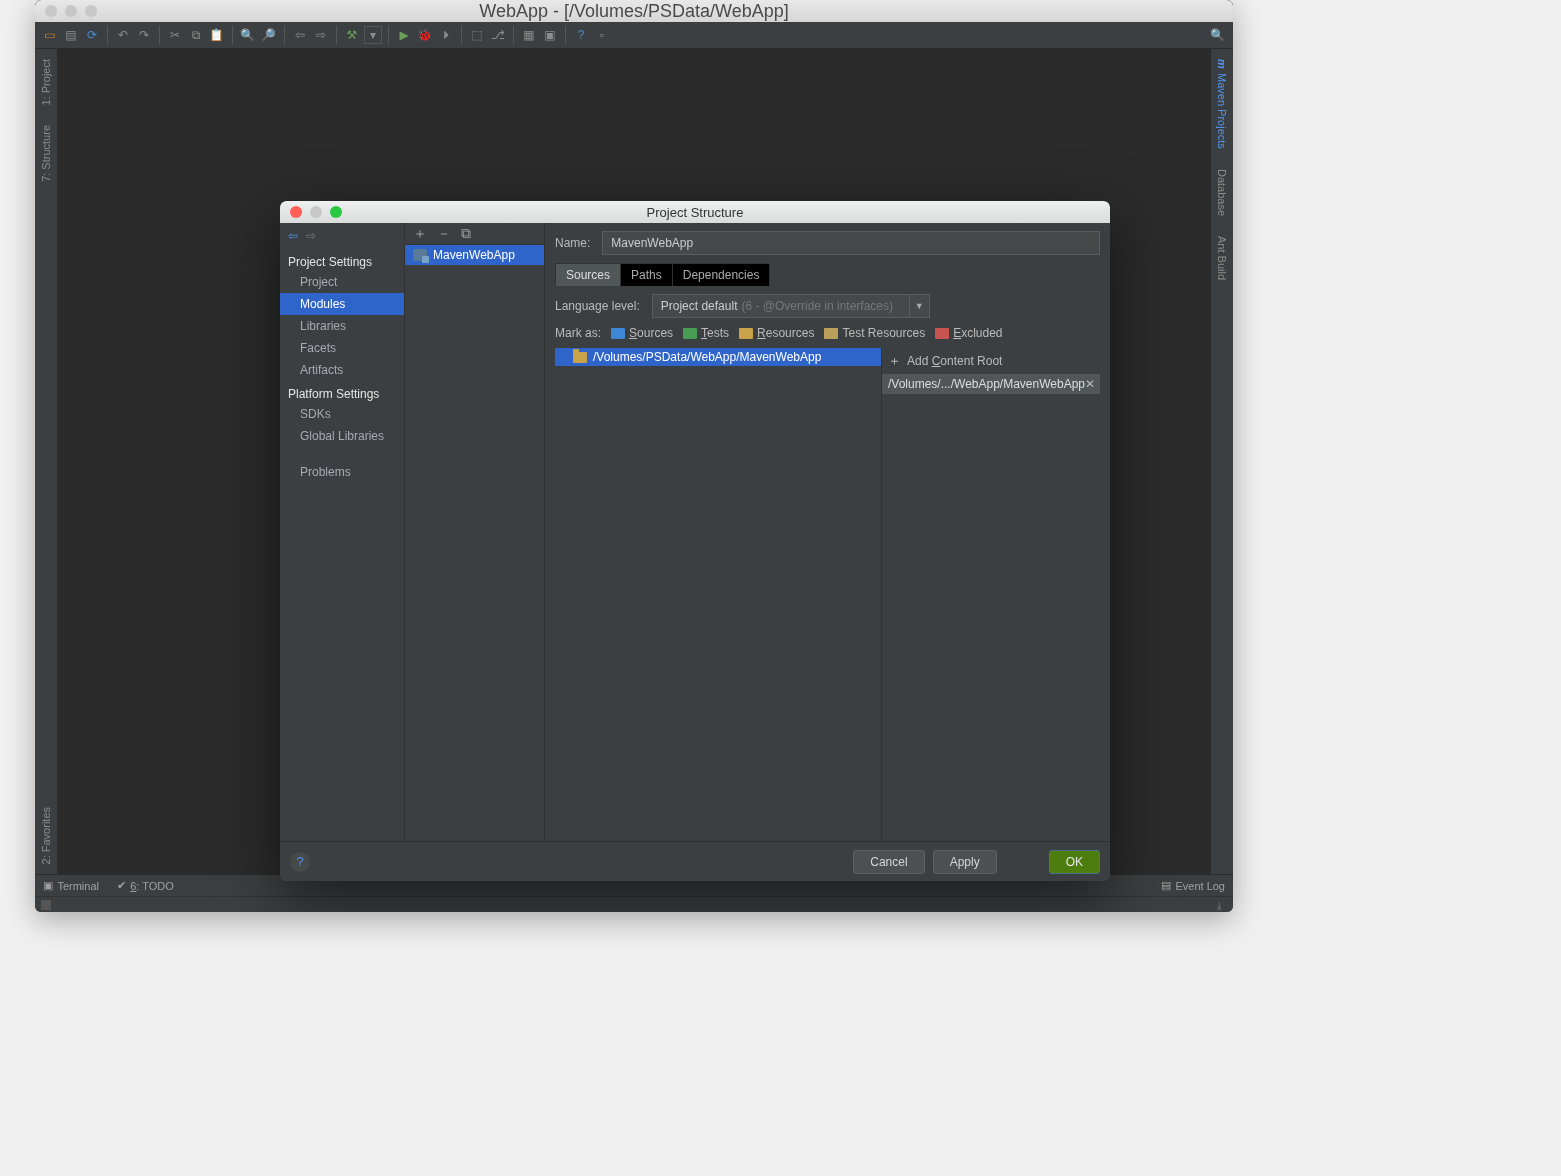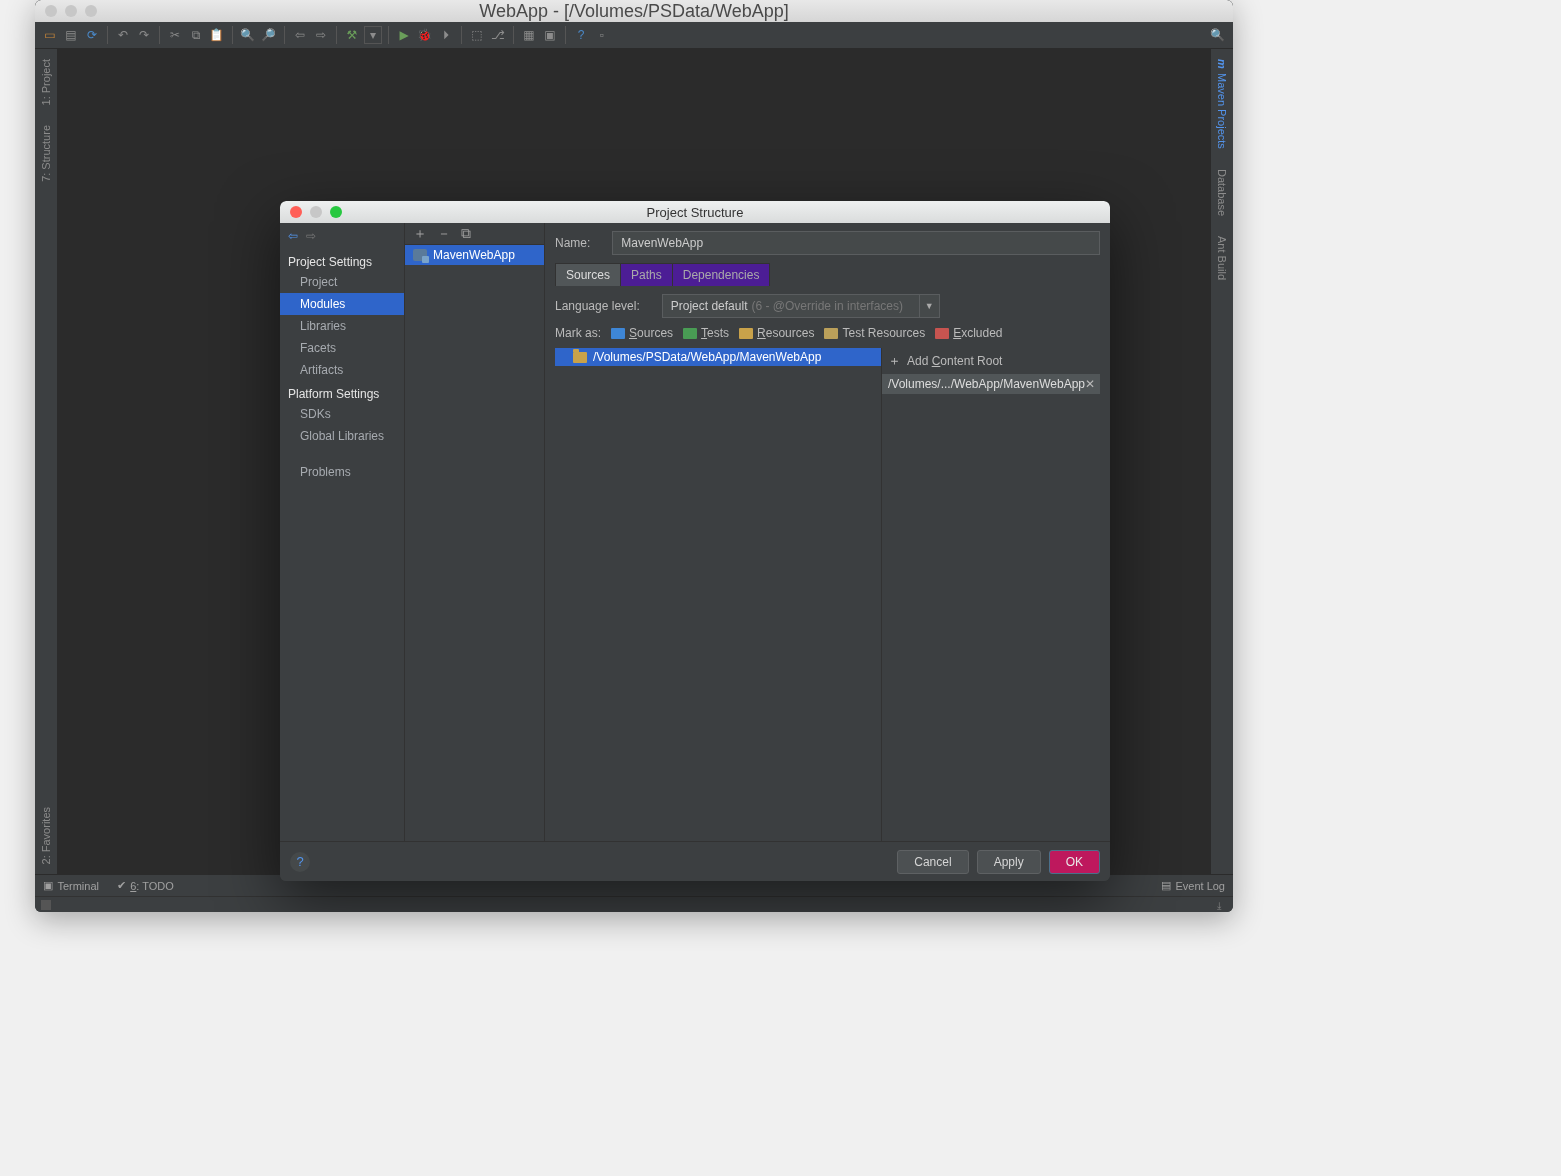--- a/index.html
+++ b/index.html
@@ -70,27 +70,27 @@
   .module-list{
     width:140px; background:#3c3f41; border-right:1px solid #323232;
     display:flex; flex-direction:column;
   }
   .ml-tools{ height:22px; display:flex; align-items:center; gap:10px; padding:0 8px; border-bottom:1px solid #323232; color:#a0a0a0;}
   .ml-tool{font-size:14px; cursor:pointer;}
   .module-item{ display:flex; align-items:center; gap:6px; padding:3px 8px; font-size:12px; background:#2f65ca; color:#fff;}
   .mod-icon{ width:14px;height:12px; background:#5a7a9a; border-radius:2px; position:relative;}
   .mod-icon::after{content:""; position:absolute; right:-2px; bottom:-2px; width:7px;height:7px; background:#7aa3c9; border-radius:1px;}
   .detail-pane{ flex:1; display:flex; flex-direction:column; padding:8px 10px 0 10px; gap:8px; color:#bbb; font-size:12px; min-width:0;}
-  .row{ display:flex; align-items:center; gap:22px;}
+  .row{ display:flex; align-items:center; gap:12px;}
   .name-input{
     flex:1; height:24px; background:#45494a; border:1px solid #5a5d5f; color:#ccc;
     padding:0 8px; font-size:12px; outline:none;
   }
   .tabs{ display:flex; gap:0; }
-  .tab{ padding:4px 10px; background:#4c1d95; border:1px solid #323232; border-bottom:none; color:#aaa; cursor:pointer; font-size:12px;}
+  .tab{ padding:4px 10px; background:#000000; border:1px solid #323232; border-bottom:none; color:#aaa; cursor:pointer; font-size:12px;}
   .tab.active{ background:#515658; color:#ddd;}
   .tab + .tab{ border-left:none;}
   .lang-select{
     height:24px; background:#45494a; border:1px solid #5a5d5f; color:#ccc;
     padding:0 24px 0 8px; font-size:12px; position:relative; min-width:278px; display:flex; align-items:center;
   }
   .lang-select .dim{ color:#777; margin-left:4px;}
   .lang-caret{ position:absolute; right:0; top:0; bottom:0; width:20px; border-left:1px solid #5a5d5f; display:flex; align-items:center; justify-content:center; color:#aaa; font-size:9px;}
   .markas{ display:flex; align-items:center; gap:10px; flex-wrap:wrap;}
   .mk{ display:flex; align-items:center; gap:4px; cursor:pointer;}
@@ -108,21 +108,21 @@
   .cr-head .plus{ font-size:13px;}
   .cr-item{ background:#515658; color:#ddd; padding:3px 6px; display:flex; align-items:center; justify-content:space-between; font-size:12px;}
   .cr-item .x{ cursor:pointer; color:#bbb;}
   .dlg-footer{
     height:40px; border-top:1px solid #323232; display:flex; align-items:center;
     padding:0 10px; gap:8px; background:#3c3f41;
   }
   .help-icon{ width:20px;height:20px;border-radius:50%;background:#45494a; color:#5394ec; display:flex;align-items:center;justify-content:center; font-size:13px; cursor:pointer;}
   .spacer{flex:1;}
   .btn{ height:24px; padding:0 16px; background:#4c5052; border:1px solid #5e6163; color:#d5d5d5; font-size:12px; cursor:pointer; border-radius:3px;}
-  .btn.primary{ background:#be185d; border-color:#4a708b; color:#e8e8e8;}
+  .btn.primary{ background:#4d7c0f; border-color:#4a708b; color:#e8e8e8;margin-left:44px;}
 </style>
 </head>
 <body>
 
 <div class="app-window">
   <div class="mac-titlebar">
     <div class="mac-buttons">
       <div class="mac-btn"></div>
       <div class="mac-btn"></div>
       <div class="mac-btn"></div>

